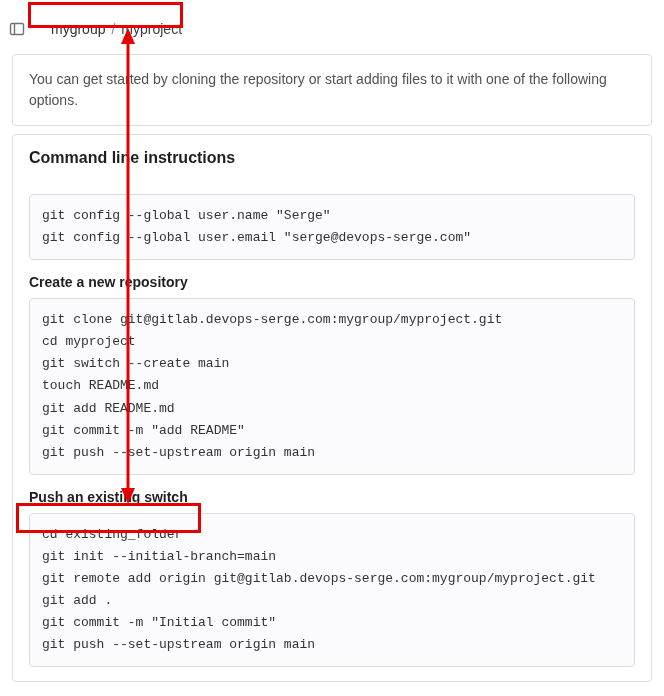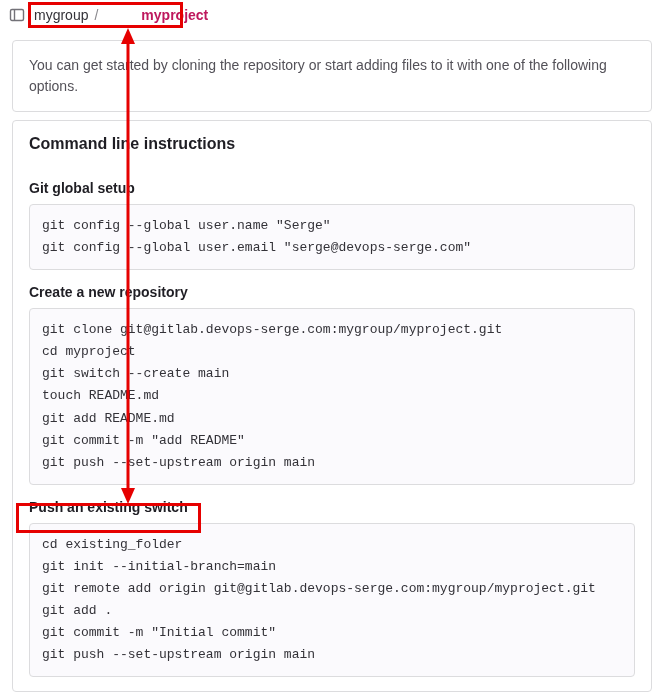--- a/index.html
+++ b/index.html
@@ -7,39 +7,39 @@
     font-family: -apple-system, BlinkMacSystemFont, "Segoe UI", Helvetica, Arial, sans-serif;
     font-size: 14px;
     color: #333238;
     background: #fff;
     width: 664px;
     position: relative;
   }
   .breadcrumb-bar {
     display: flex;
     align-items: center;
-    gap: 8px;
-    padding: 6px 8px 8px 8px;
+    gap: 25px;
+    padding: 20px 8px 8px 8px;
   }
   .breadcrumb-bar .sidebar-toggle {
     width: 18px;
     height: 18px;
     display: flex;
     align-items: center;
     justify-content: center;
     color: #737278;
   }
   .breadcrumb {
     display: flex;
     align-items: center;
     gap: 6px;
     font-size: 14px;
   }
   .breadcrumb a { color: #333238; text-decoration: none; }
-  .breadcrumb .current { font-weight: 700; color: #be185d; margin-left: 37px; }
+  .breadcrumb .current { font-weight: 400; color: #404040; }
   .breadcrumb .sep { color: #89888d; }
   .panel {
     margin: 8px 12px 0 12px;
     border: 1px solid #dcdcde;
     border-radius: 4px;
     padding: 14px 16px;
   }
   .intro-text { color: #535158; line-height: 1.5; }
   .panel h2 {
     font-size: 16px;
@@ -101,21 +101,20 @@
   </nav>
 </div>
 
 <div class="panel">
   <p class="intro-text">You can get started by cloning the repository or start adding files to it with one of the following options.</p>
 </div>
 
 <div class="panel">
   <h2>Command line instructions</h2>
 
-  <div class="section-title">Git global setup</div>
   <pre class="codeblock">git config --global user.name "Serge"
 git config --global user.email "serge@devops-serge.com"</pre>
 
   <div class="section-title">Create a new repository</div>
   <pre class="codeblock">git clone git@gitlab.devops-serge.com:mygroup/myproject.git
 cd myproject
 git switch --create main
 touch README.md
 git add README.md
 git commit -m "add README"

